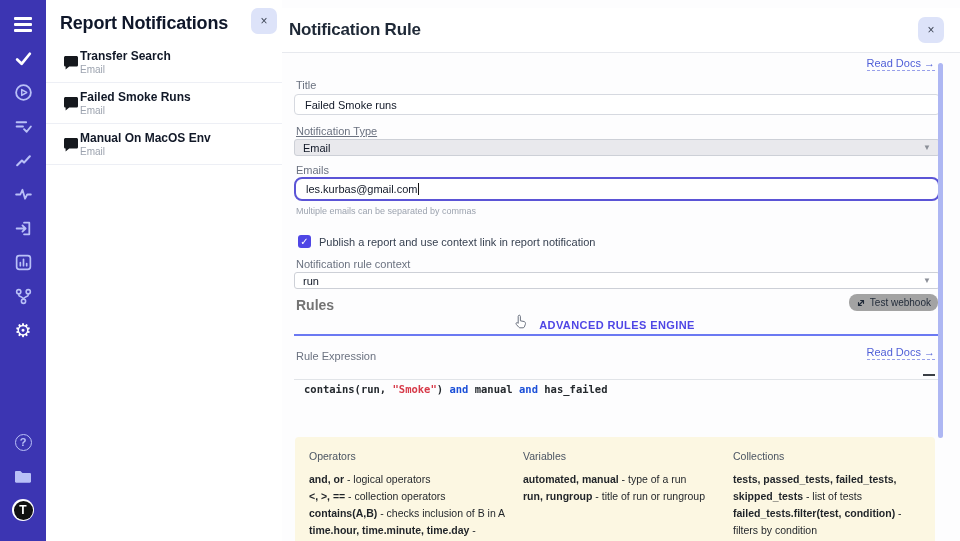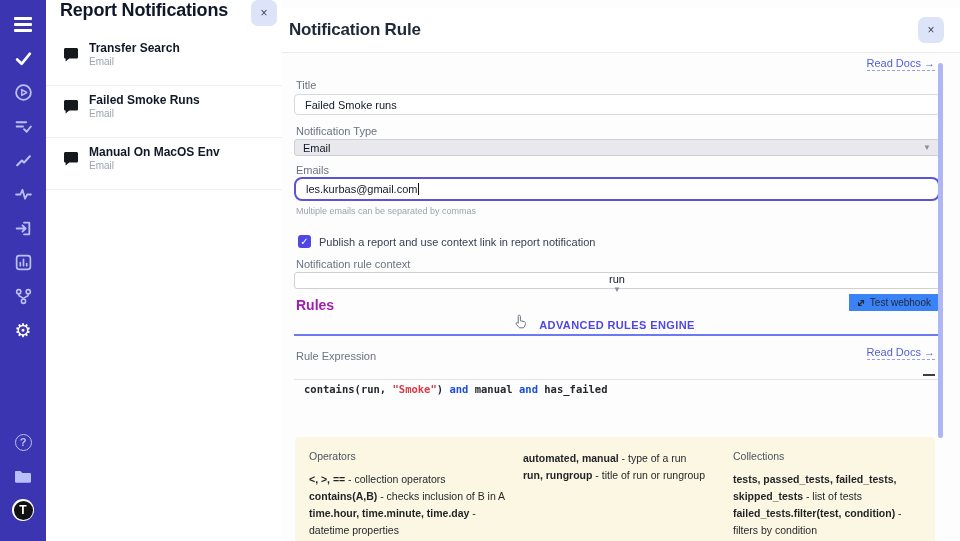--- a/index.html
+++ b/index.html
@@ -19,26 +19,26 @@
   .gear-glyph { color:#fff; font-size:19px; line-height:1; font-family:"DejaVu Sans", sans-serif; }
   .help-circle { width:17px; height:17px; border:1.6px solid #b9c0f7; border-radius:50%;
     color:#b9c0f7; font-size:11px; font-weight:700; display:flex; align-items:center; justify-content:center; }
   .logo-outer { width:22px; height:22px; background:#fff; border-radius:50%;
     display:flex; align-items:center; justify-content:center; }
   .logo-inner { width:19px; height:19px; background:#111; border-radius:50%; color:#fff;
     font-size:12px; font-weight:800; display:flex; align-items:center; justify-content:center; }
 
   
   .panel { position:absolute; left:46px; top:0; width:236px; height:541px; background:#fff; }
-  .panel-head { display:flex; align-items:flex-start; justify-content:space-between; padding:0 5px 6px 14px; }
+  .panel-head { display:flex; align-items:flex-end; justify-content:space-between; padding:8px 5px 6px 14px; }
   .panel-title { font-size:18px; font-weight:800; color:#0f172a; letter-spacing:-.2px; }
   .chip-close { width:26px; height:26px; background:#dde3f9; border-radius:7px; border:none;
     color:#3f4757; font-size:12px; display:flex; align-items:center; justify-content:center; cursor:pointer; flex:0 0 auto; }
   .nlist { margin-top:2px; }
-  .nitem { display:flex; align-items:center; gap:9px; padding:7px 8px 18px 16px;
+  .nitem { display:flex; align-items:center; padding:7px 8px 7px 16px;
     border-bottom:1px solid #edeff5; cursor:pointer; }
   .nitem .txt { display:flex; flex-direction:column; gap:1px; }
   .nitem .t { font-size:12px; font-weight:700; color:#111827; }
   .nitem .s { font-size:10px; color:#9ca3af; }
 
   
   .main { position:absolute; left:282px; top:8px; width:678px; height:541px; }
   .main-head { position:absolute; left:0; top:0; width:100%; height:45px; border-bottom:1px solid #e7e9ee;
     display:flex; align-items:center; justify-content:space-between; padding:0 16px 0 7px; background:#fff; }
   .main-title { font-size:17px; font-weight:700; color:#1f2937; letter-spacing:-.2px; }
@@ -62,23 +62,23 @@
     display:flex; align-items:center; padding:0 10px; }
   .caret-bar { display:inline-block; width:1px; height:12px; background:#111; margin-left:1px; }
   .hint { position:absolute; left:14px; top:198px; font-size:9px; color:#9ca3af; }
 
   .cbrow { position:absolute; left:16px; top:227px; display:flex; align-items:center; gap:8px; cursor:pointer; }
   .cbox { width:13px; height:13px; background:#4f46e5; border-radius:3px; color:#fff; font-size:10px;
     display:flex; align-items:center; justify-content:center; }
   .cbox::after { content:"✓"; }
   .cblabel { font-size:11px; color:#374151; }
 
-  .rules-h { position:absolute; left:14px; top:289px; font-size:14px; font-weight:700; color:#a21caf; }
-  .webhook-btn { position:absolute; right:22px; top:286px; height:17px; background:#3b82f6; border:none;
-    border-radius:0; display:flex; align-items:center; gap:4px; padding:0 7px; font-size:10px;
+  .rules-h { position:absolute; left:14px; top:289px; font-size:14px; font-weight:700; color:#737373; }
+  .webhook-btn { position:absolute; right:22px; top:286px; height:17px; background:#a3a3a3; border:none;
+    border-radius:8px; display:flex; align-items:center; gap:4px; padding:0 7px; font-size:10px;
     color:#1f2937; cursor:pointer; font-family:"Liberation Sans", sans-serif; }
 
   .tabrow { position:absolute; left:12px; top:307px; width:646px; height:21px; text-align:center;
     border-bottom:2px solid #6b79f2; }
   .tab { display:inline-block; font-size:11px; font-weight:600; letter-spacing:.4px; color:#4f46e5;
     cursor:pointer; padding-top:3px; }
   .cursor-hand { position:absolute; left:232px; top:306px; }
 
   .expr-label { position:absolute; left:14px; top:342px; font-size:11px; color:#6b7280; }
   .rd-expr { position:absolute; right:25px; top:338px; }
@@ -216,40 +216,40 @@
       <button class="chip-close">×</button>
     </header>
 
     <a class="readdocs rd-top">Read Docs →</a>
 
     <span class="flabel" style="left:14px; top:71px;text-align:center;">Title</span>
     <div class="tinput" style="top:86px; height:21px;">
       <span>Failed Smoke runs</span>
     </div>
 
-    <span class="flabel" style="left:14px; top:117px;">Notification Type</span>
+    <span class="flabel" style="left:14px; top:117px;text-decoration:underline;">Notification Type</span>
     <div class="selectbox sel-grey" style="top:131px; height:17px;">
       <span>Email</span>
       <span class="caret-down">▼</span>
     </div>
 
     <span class="flabel" style="left:14px; top:156px;">Emails</span>
     <div class="einput" style="top:169px;">
       <span>les.kurbas@gmail.com</span>
         <span class="caret-bar"></span>
     </div>
     <span class="hint">Multiple emails can be separated by commas</span>
 
     <div class="cbrow">
       <span class="cbox"></span>
       <span class="cblabel">Publish a report and use context link in report notification</span>
     </div>
 
     <span class="flabel" style="left:14px; top:250px;">Notification rule context</span>
-    <div class="selectbox sel-white" style="top:264px; height:17px;flex-direction:column;">
+    <div class="selectbox sel-white" style="top:264px; height:17px;">
       <span>run</span>
       <span class="caret-down">▼</span>
     </div>
 
     <span class="rules-h">Rules</span>
     <button class="webhook-btn">
       <svg width="10" height="10" viewBox="0 0 14 14">
           <path d="M3.5 10.5L10.5 3.5M6.5 3.5h4v4M7.5 10.5h-4v-4" fill="none" stroke="#1f2937" stroke-width="1.6" stroke-linecap="round" stroke-linejoin="round"></path>
         </svg>
       <span>Test webhook</span>
@@ -266,25 +266,27 @@
 
     <span class="expr-label">Rule Expression</span>
     <a class="readdocs rd-expr">Read Docs →</a>
     <span class="resize-dash"></span>
 
     <div class="codebox"><span>contains(run, </span><span class="tok-str">"Smoke"</span><span>) </span><span class="tok-kw">and</span><span> manual </span><span class="tok-kw">and</span><span> has_failed</span></div>
 
     <div class="helper">
       <div class="hcol">
         <div class="hhead">Operators</div>
+        <div class="hentry"><b>and, or</b><span> - logical operators</span></div>
         <div class="hentry"><b>&lt;, &gt;, ==</b><span> - collection operators</span></div>
         <div class="hentry"><b>contains(A,B)</b><span> - checks inclusion of B in A</span></div>
         <div class="hentry"><b>time.hour, time.minute, time.day</b><span> - datetime properties</span></div>
       </div>
       <div class="hcol">
+        <div class="hhead">Variables</div>
         <div class="hentry"><b>automated, manual</b><span> - type of a run</span></div>
         <div class="hentry"><b>run, rungroup</b><span> - title of run or rungroup</span></div>
 
       </div>
       <div class="hcol">
         <div class="hhead">Collections</div>
         <div class="hentry"><b>tests, passed_tests, failed_tests, skipped_tests</b><span> - list of tests</span></div>
         <div class="hentry"><b>failed_tests.filter(test, condition)</b><span> - filters by condition</span></div>
       </div>
     </div>

